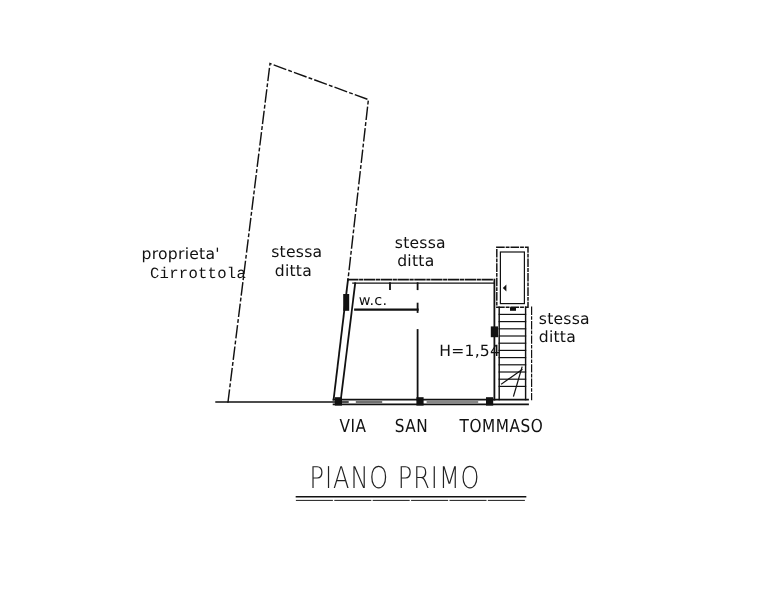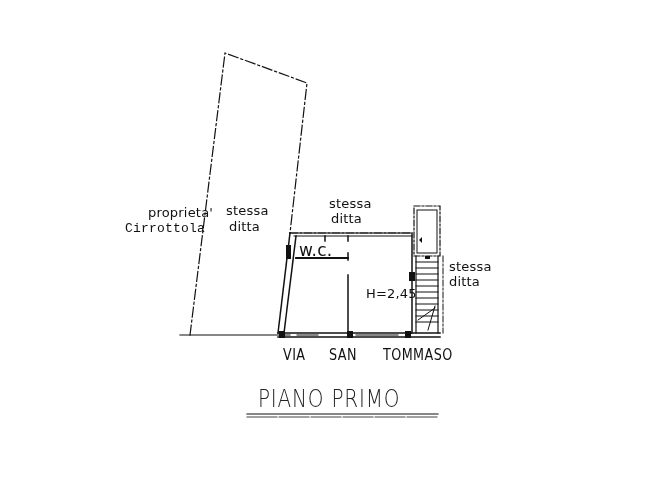--- a/index.html
+++ b/index.html
@@ -1,21 +1,21 @@
 <!DOCTYPE html>
 <html><head>
   <meta charset="utf-8">
   <style>
     html, body { margin: 0; padding: 0; background: #ffffff; }
     body { width: 648px; height: 492px; position: relative; overflow: hidden; font-family: "DejaVu Sans", sans-serif; }
     .canvas { position: absolute; left: 0; top: 0; width: 648px; height: 492px; }
     .lbl { position: absolute; font-family: "DejaVu Sans", sans-serif; color: #111; font-size: 13px; line-height: 14px; white-space: nowrap; letter-spacing: 0.2px; }
     .street { position: absolute; font-family: "DejaVu Sans", sans-serif; color: #111; font-size: 15px; letter-spacing: 0.5px; transform: scaleX(0.85); transform-origin: left top; }
     .title { position: absolute; font-family: "DejaVu Sans", sans-serif; font-weight: 200; color: #222; font-size: 25px; letter-spacing: 1px; transform: scaleX(0.8); transform-origin: left top; }
-    .small { font-size: 17px; }
+    .small { font-size: 12px; }
   </style>
 </head>
 <body>
 
 <div class="canvas">
   <svg width="648" height="492" viewBox="0 0 648 492">
     <g stroke="#111" fill="none" stroke-linecap="square">
 
       <polyline points="190,335 225,53 307,83 290,233" stroke-width="1.2" stroke-dasharray="10,3,2,3"></polyline>
       <line x1="180" y1="335" x2="290" y2="335" stroke-width="1.2"></line>
@@ -65,33 +65,33 @@
         <line x1="418" y1="320" x2="435" y2="308"></line>
         <line x1="428" y1="330" x2="435" y2="306"></line>
       </g>
       <rect x="425" y="256" width="5" height="3" fill="#111" stroke="none"></rect>
 
       <line x1="247" y1="414" x2="438" y2="414" stroke-width="1.2"></line>
       <line x1="247" y1="417" x2="438" y2="417" stroke-width="0.8" stroke-dasharray="30,2"></line>
     </g>
   </svg>
 
-  <div class="lbl" style="left:148px;top:206px;">proprieta'</div>
+  <div class="lbl" style="left:118px;top:206px;">proprieta'</div>
   <div class="lbl" style="left:125px;top:222px;font-family:Liberation Mono, monospace;">Cirrottola</div>
 
   <div class="lbl" style="left:226px;top:204px;">stessa</div>
   <div class="lbl" style="left:229px;top:220px;">ditta</div>
 
   <div class="lbl" style="left:329px;top:197px;">stessa</div>
   <div class="lbl" style="left:331px;top:212px;">ditta</div>
 
   <div class="lbl" style="left:449px;top:260px;">stessa</div>
   <div class="lbl" style="left:449px;top:275px;">ditta</div>
 
   <div class="lbl small" style="left:299px;top:243px;">w.c.</div>
-  <div class="lbl" style="left:366px;top:287px;">H=2,45</div>
+  <div class="lbl" style="left:366px;top:287px;">H=1,54</div>
 
   <div class="street" style="left:283px;top:346px;">VIA</div>
   <div class="street" style="left:329px;top:346px;">SAN</div>
   <div class="street" style="left:383px;top:346px;">TOMMASO</div>
 
   <div class="title" style="left:258px;top:384px;">PIANO   PRIMO</div>
 </div>
 
 </body></html>

